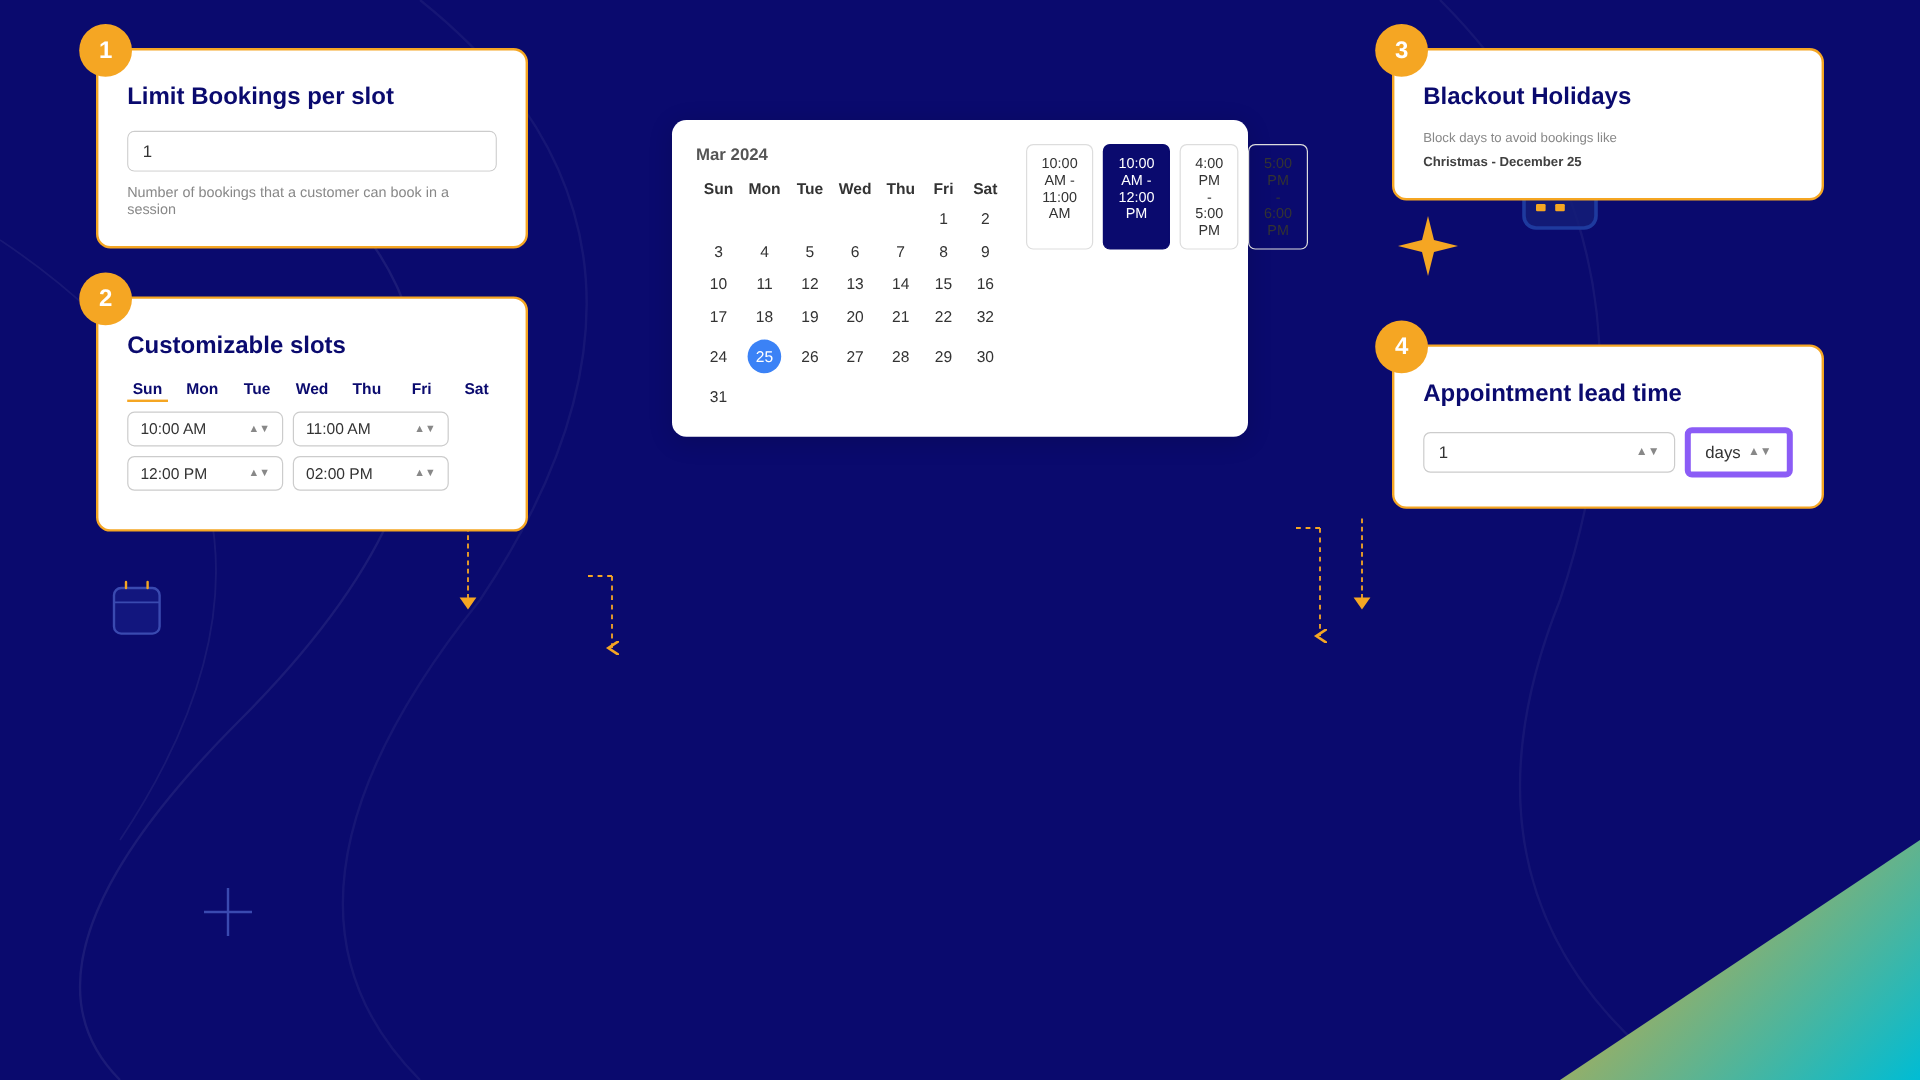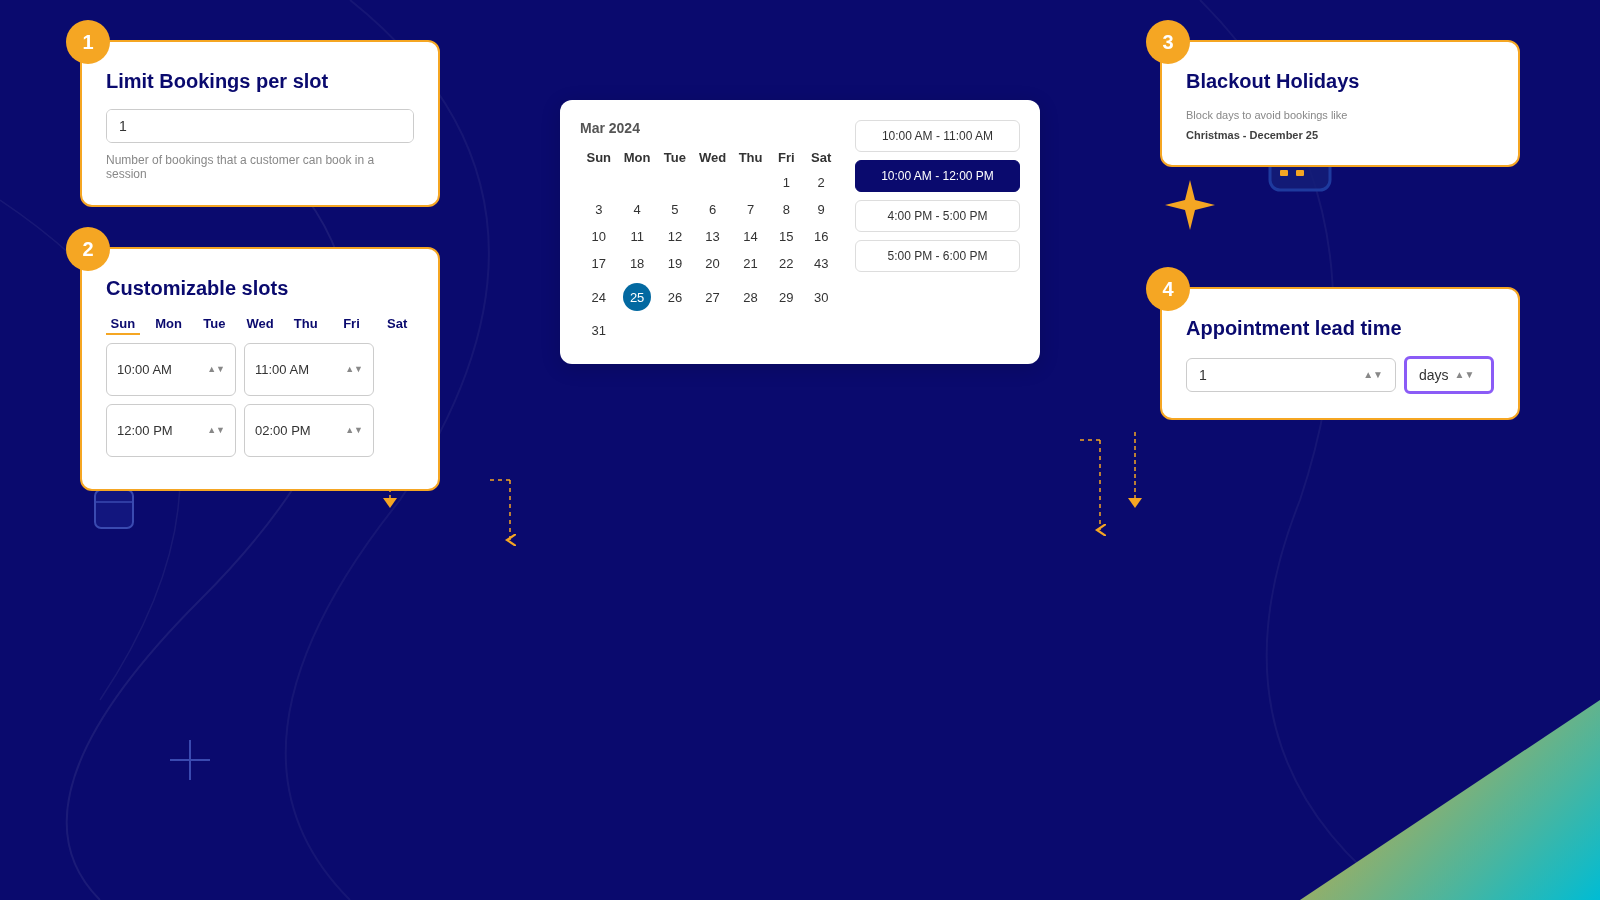--- a/index.html
+++ b/index.html
@@ -148,21 +148,21 @@
 
     .slot-row {
       display: flex;
       gap: 8px;
       margin-bottom: 8px;
     }
 
     .slot-input {
       border: 1px solid #ccc;
       border-radius: 6px;
-      padding: 18px 10px;
+      padding: 6px 10px;
       font-size: 13px;
       color: #333;
       display: flex;
       align-items: center;
       justify-content: space-between;
       width: 130px;
       background: white;
     }
 
     .slot-input .arrows {
@@ -212,41 +212,40 @@
     }
 
     .cal-grid td {
       text-align: center;
       padding: 6px 0;
       color: #333;
       cursor: default;
     }
 
     .today-cell {
-      background: #0369a1;
+      background: #3b82f6;
       color: white !important;
       border-radius: 50%;
       width: 28px;
       height: 28px;
       display: inline-flex;
       align-items: center;
       justify-content: center;
     }
 
     
     .calendar-content {
       display: flex;
       gap: 16px;
       align-items: flex-start;
     }
 
     .cal-left { flex: 1; }
     .cal-right {
       display: flex;
-      flex-direction: column;
       gap: 8px;
       width: 165px;
     }
 
     .time-slot {
       border: 1px solid #ddd;
       border-radius: 6px;
       padding: 8px 12px;
       font-size: 12px;
       color: #333;
@@ -286,21 +285,21 @@
       border-radius: 6px;
       padding: 8px 12px;
       font-size: 14px;
       color: #333;
       display: flex;
       align-items: center;
       justify-content: space-between;
     }
 
     .lead-time-unit {
-      border: 3px solid #8b5cf6;
+      border: 5px solid #8b5cf6;
       border-radius: 6px;
       padding: 8px 12px;
       font-size: 14px;
       color: #333;
       display: flex;
       align-items: center;
       gap: 6px;
       min-width: 90px;
     }
 
@@ -471,21 +470,21 @@
                   <td>15</td>
                   <td>16</td>
                 </tr>
                 <tr>
                   <td>17</td>
                   <td>18</td>
                   <td>19</td>
                   <td>20</td>
                   <td>21</td>
                   <td>22</td>
-                  <td>43</td>
+                  <td>32</td>
                 </tr>
                 <tr>
                   <td>24</td>
                   <td><span class="today-cell">25</span></td>
                   <td>26</td>
                   <td>27</td>
                   <td>28</td>
                   <td>29</td>
                   <td>30</td>
                 </tr>

